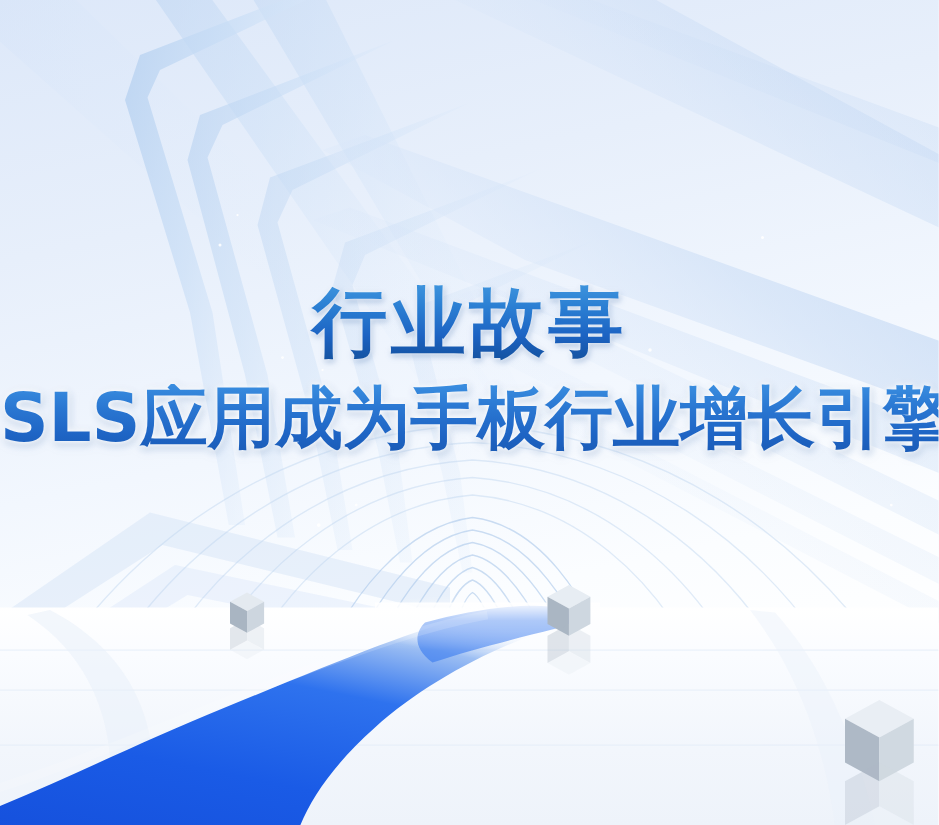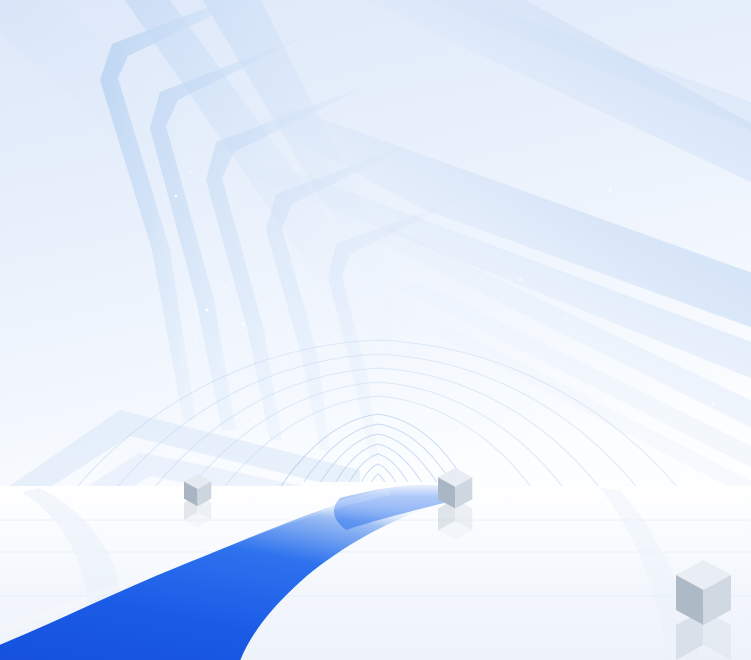--- a/index.html
+++ b/index.html
@@ -274,15 +274,19 @@
         <circle cx="285" cy="404" r="1.0"></circle>
         <circle cx="520" cy="280" r="1.4"></circle>
         <circle cx="566" cy="318" r="1.0"></circle>
         <circle cx="610" cy="190" r="1.2"></circle>
         <circle cx="713" cy="404" r="1.1"></circle>
       </g>
     </g>
   </svg>
 
   <div class="text-block">
+    <h1 class="headline">行业故事</h1>
+    <div class="subhead-wrap">
+      <h2 class="subhead">SLS应用成为手板行业增长引擎</h2>
+    </div>
   </div>
 
 </div>
 
 </body></html>

